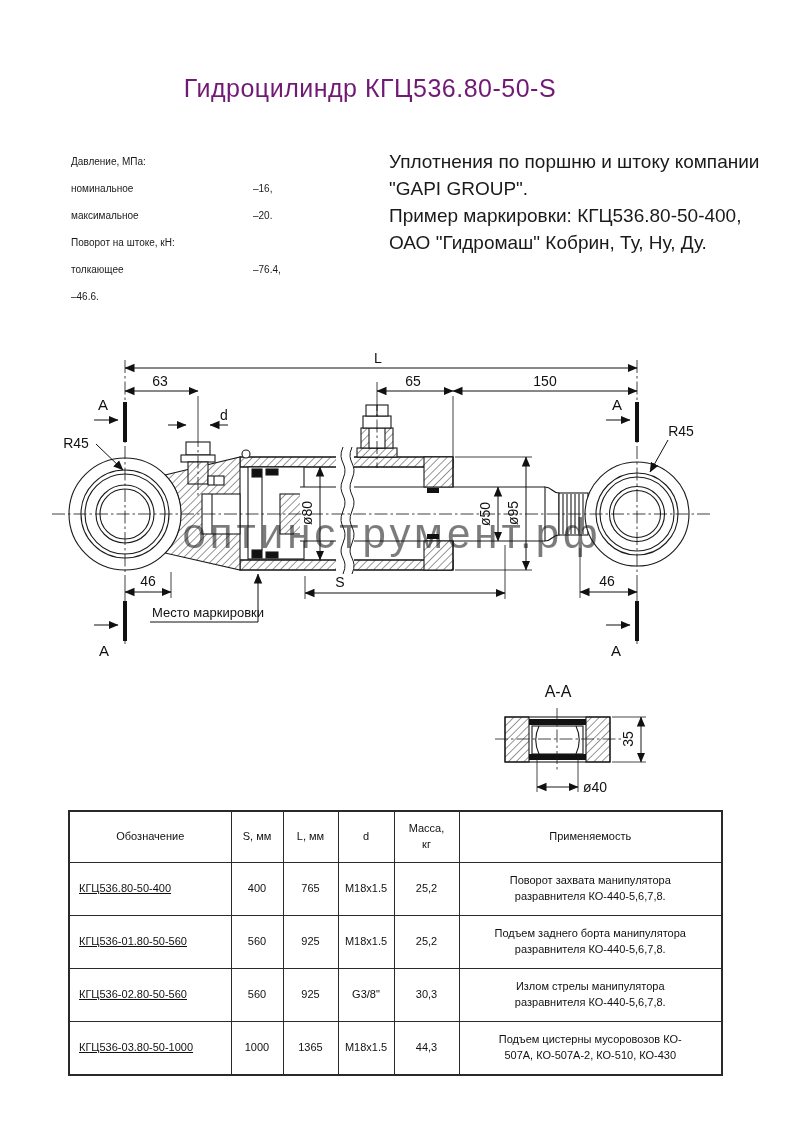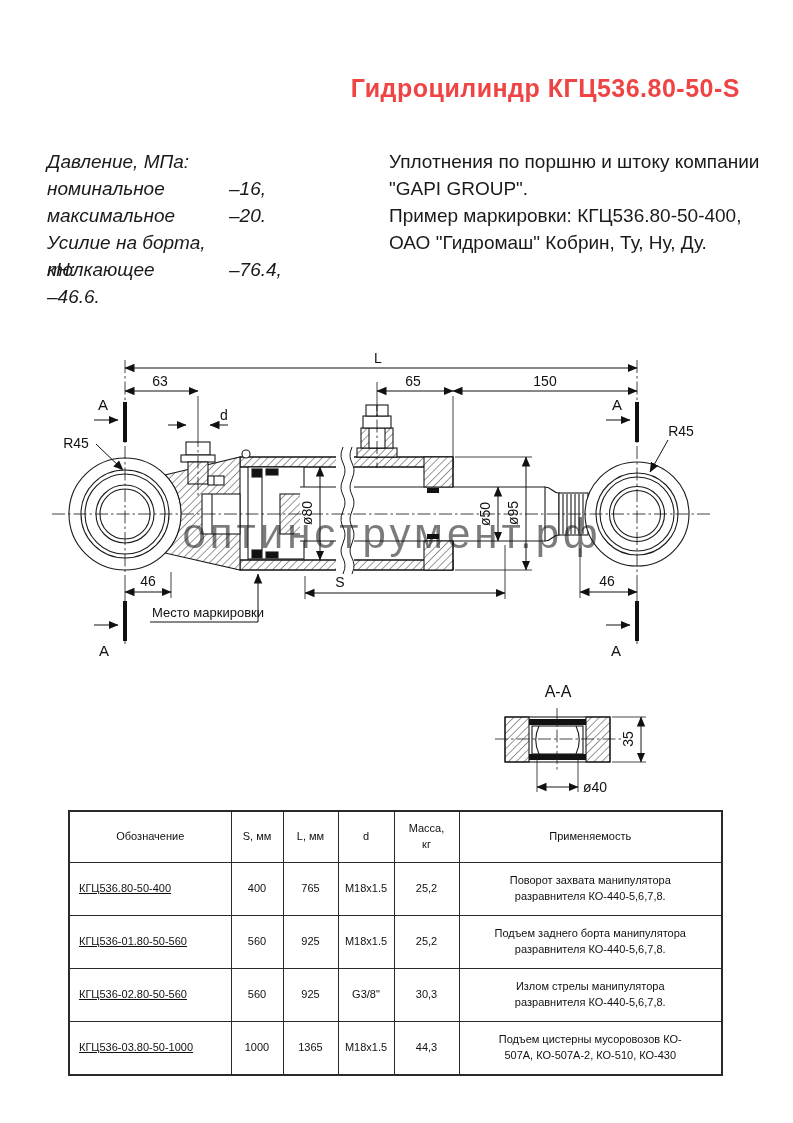--- a/index.html
+++ b/index.html
@@ -1,24 +1,24 @@
 <!DOCTYPE html>
 <html><head>
 <meta charset="utf-8">
 <style>
   html,body{margin:0;padding:0;background:#e8e8e8;}
   .page{
     position:relative;width:793px;height:1123px;background:#ffffff;margin:0 auto;
     font-family:"Liberation Sans","DejaVu Sans",sans-serif;color:#1a1a1a;overflow:hidden;
   }
   .doc-title{
-    position:absolute;left:0;top:74px;width:740px;text-align:right;
-    font-size:25px;letter-spacing:.5px;color:#ef4444;font-weight:bold;
+    position:absolute;left:0;top:74px;width:740px;text-align:center;
+    font-size:25px;letter-spacing:.5px;color:#701a75;
   }
-  .specs{position:absolute;left:47px;top:148px;width:320px;font-size:19px;font-style:italic;}
+  .specs{position:absolute;left:71px;top:148px;width:320px;font-size:10px;}
   .spec-row{display:flex;height:27px;line-height:27px;}
   .spec-row .lbl{width:182px;}
   .spec-row .val{width:120px;}
   .notes{position:absolute;left:389px;top:148px;width:380px;font-size:19px;line-height:27px;}
   svg text{font-family:"Liberation Sans","DejaVu Sans",sans-serif;fill:#111;}
   .spec-table{
     position:absolute;left:68px;top:810px;border-collapse:collapse;table-layout:fixed;
     font-size:11px;color:#111;
   }
   .spec-table th,.spec-table td{
@@ -45,21 +45,21 @@
     </div>
     <div class="spec-row">
       <span class="lbl">номинальное</span>
       <span class="val">–16,</span>
     </div>
     <div class="spec-row">
       <span class="lbl">максимальное</span>
       <span class="val">–20.</span>
     </div>
     <div class="spec-row">
-      <span class="lbl">Усилие на борта, кН:</span>
+      <span class="lbl">Поворот на штоке, кН:</span>
       <span class="val"></span>
     </div>
     <div class="spec-row">
       <span class="lbl">толкающее</span>
       <span class="val">–76.4,</span>
     </div>
     <div class="spec-row">
       <span class="val">–46.6.</span>
     </div>
   </div>

